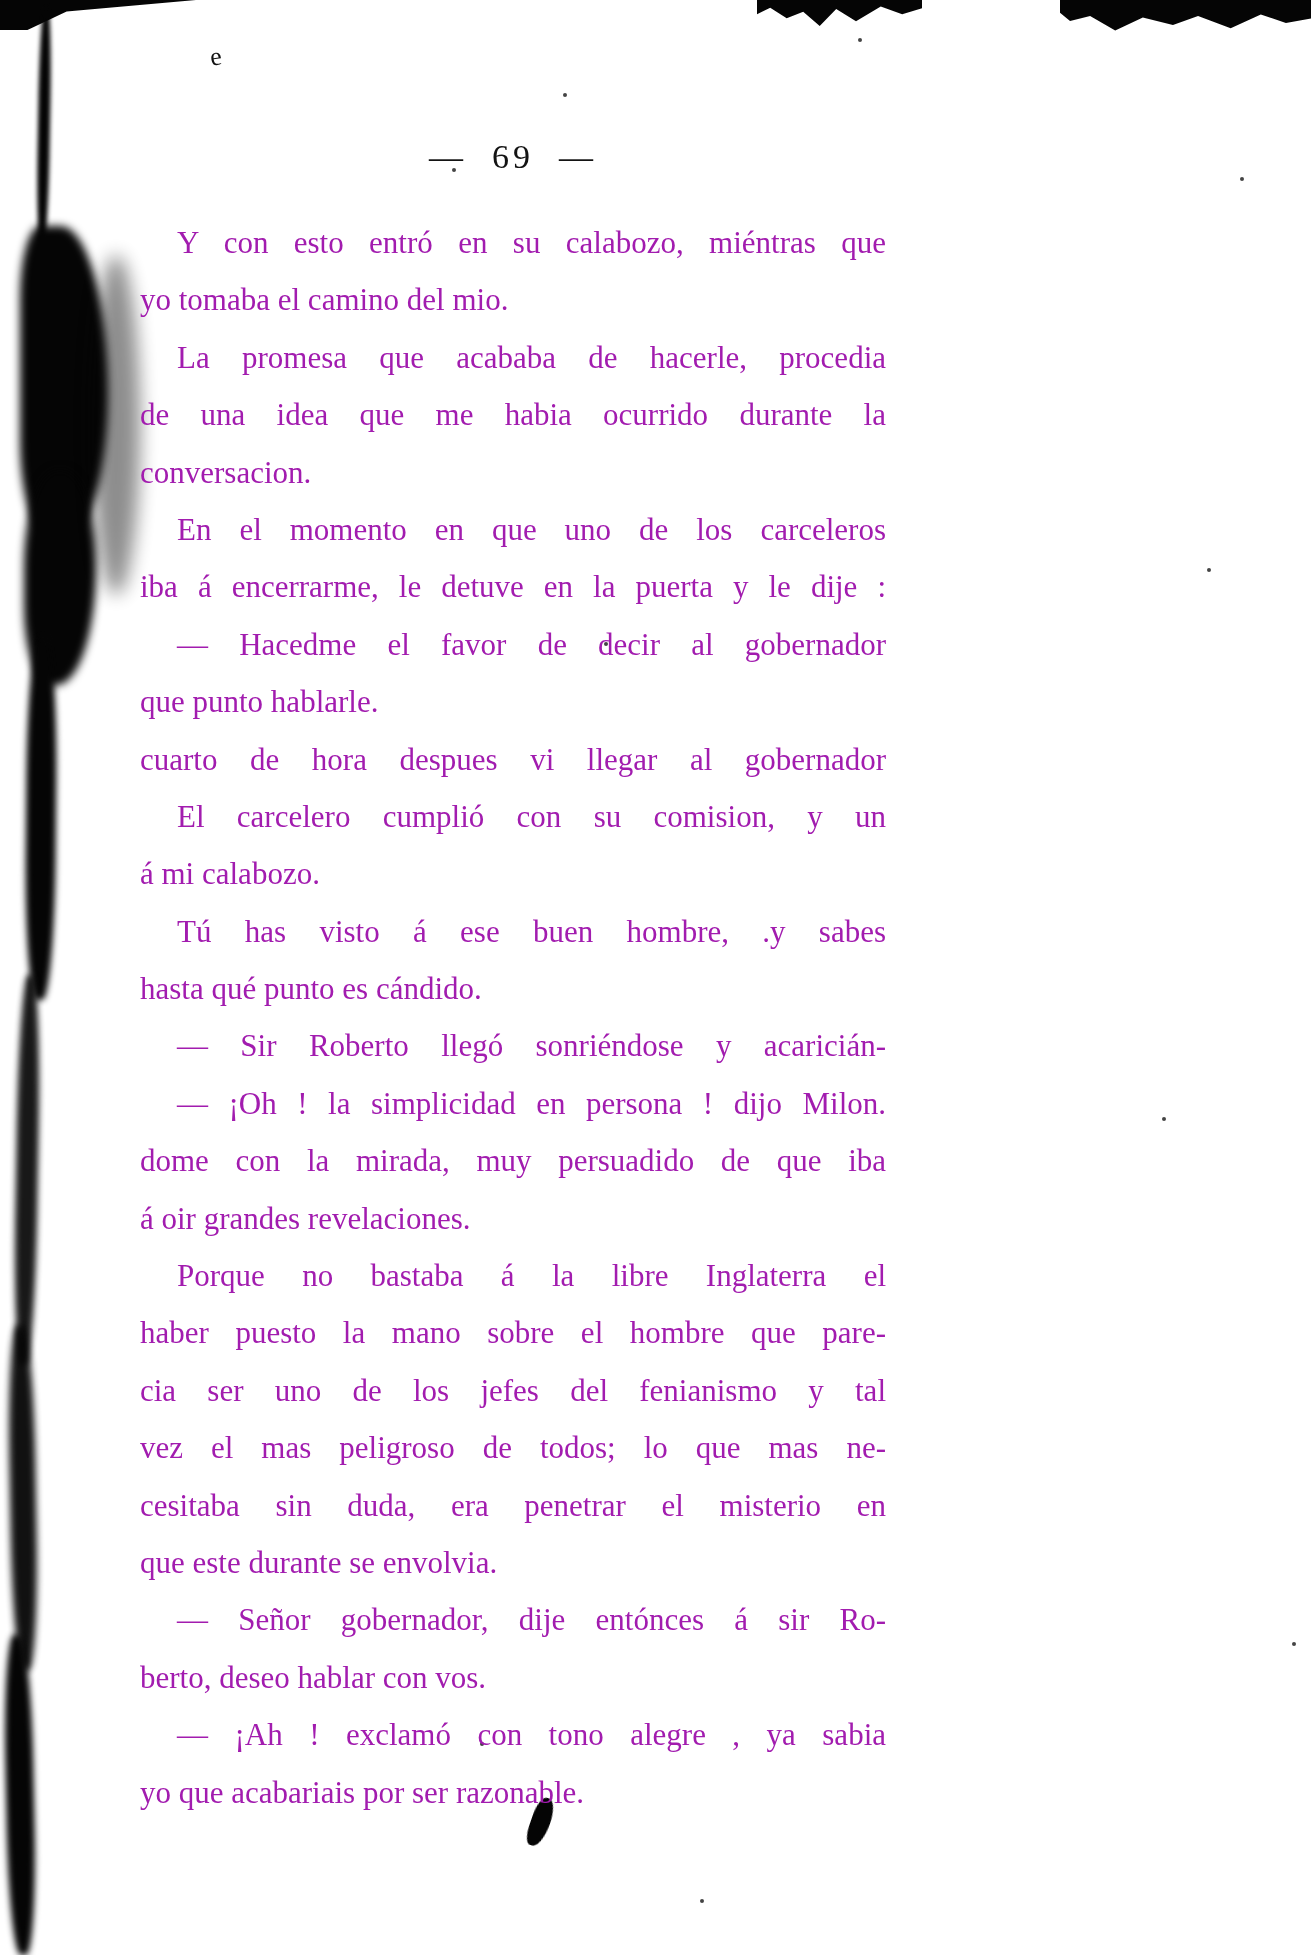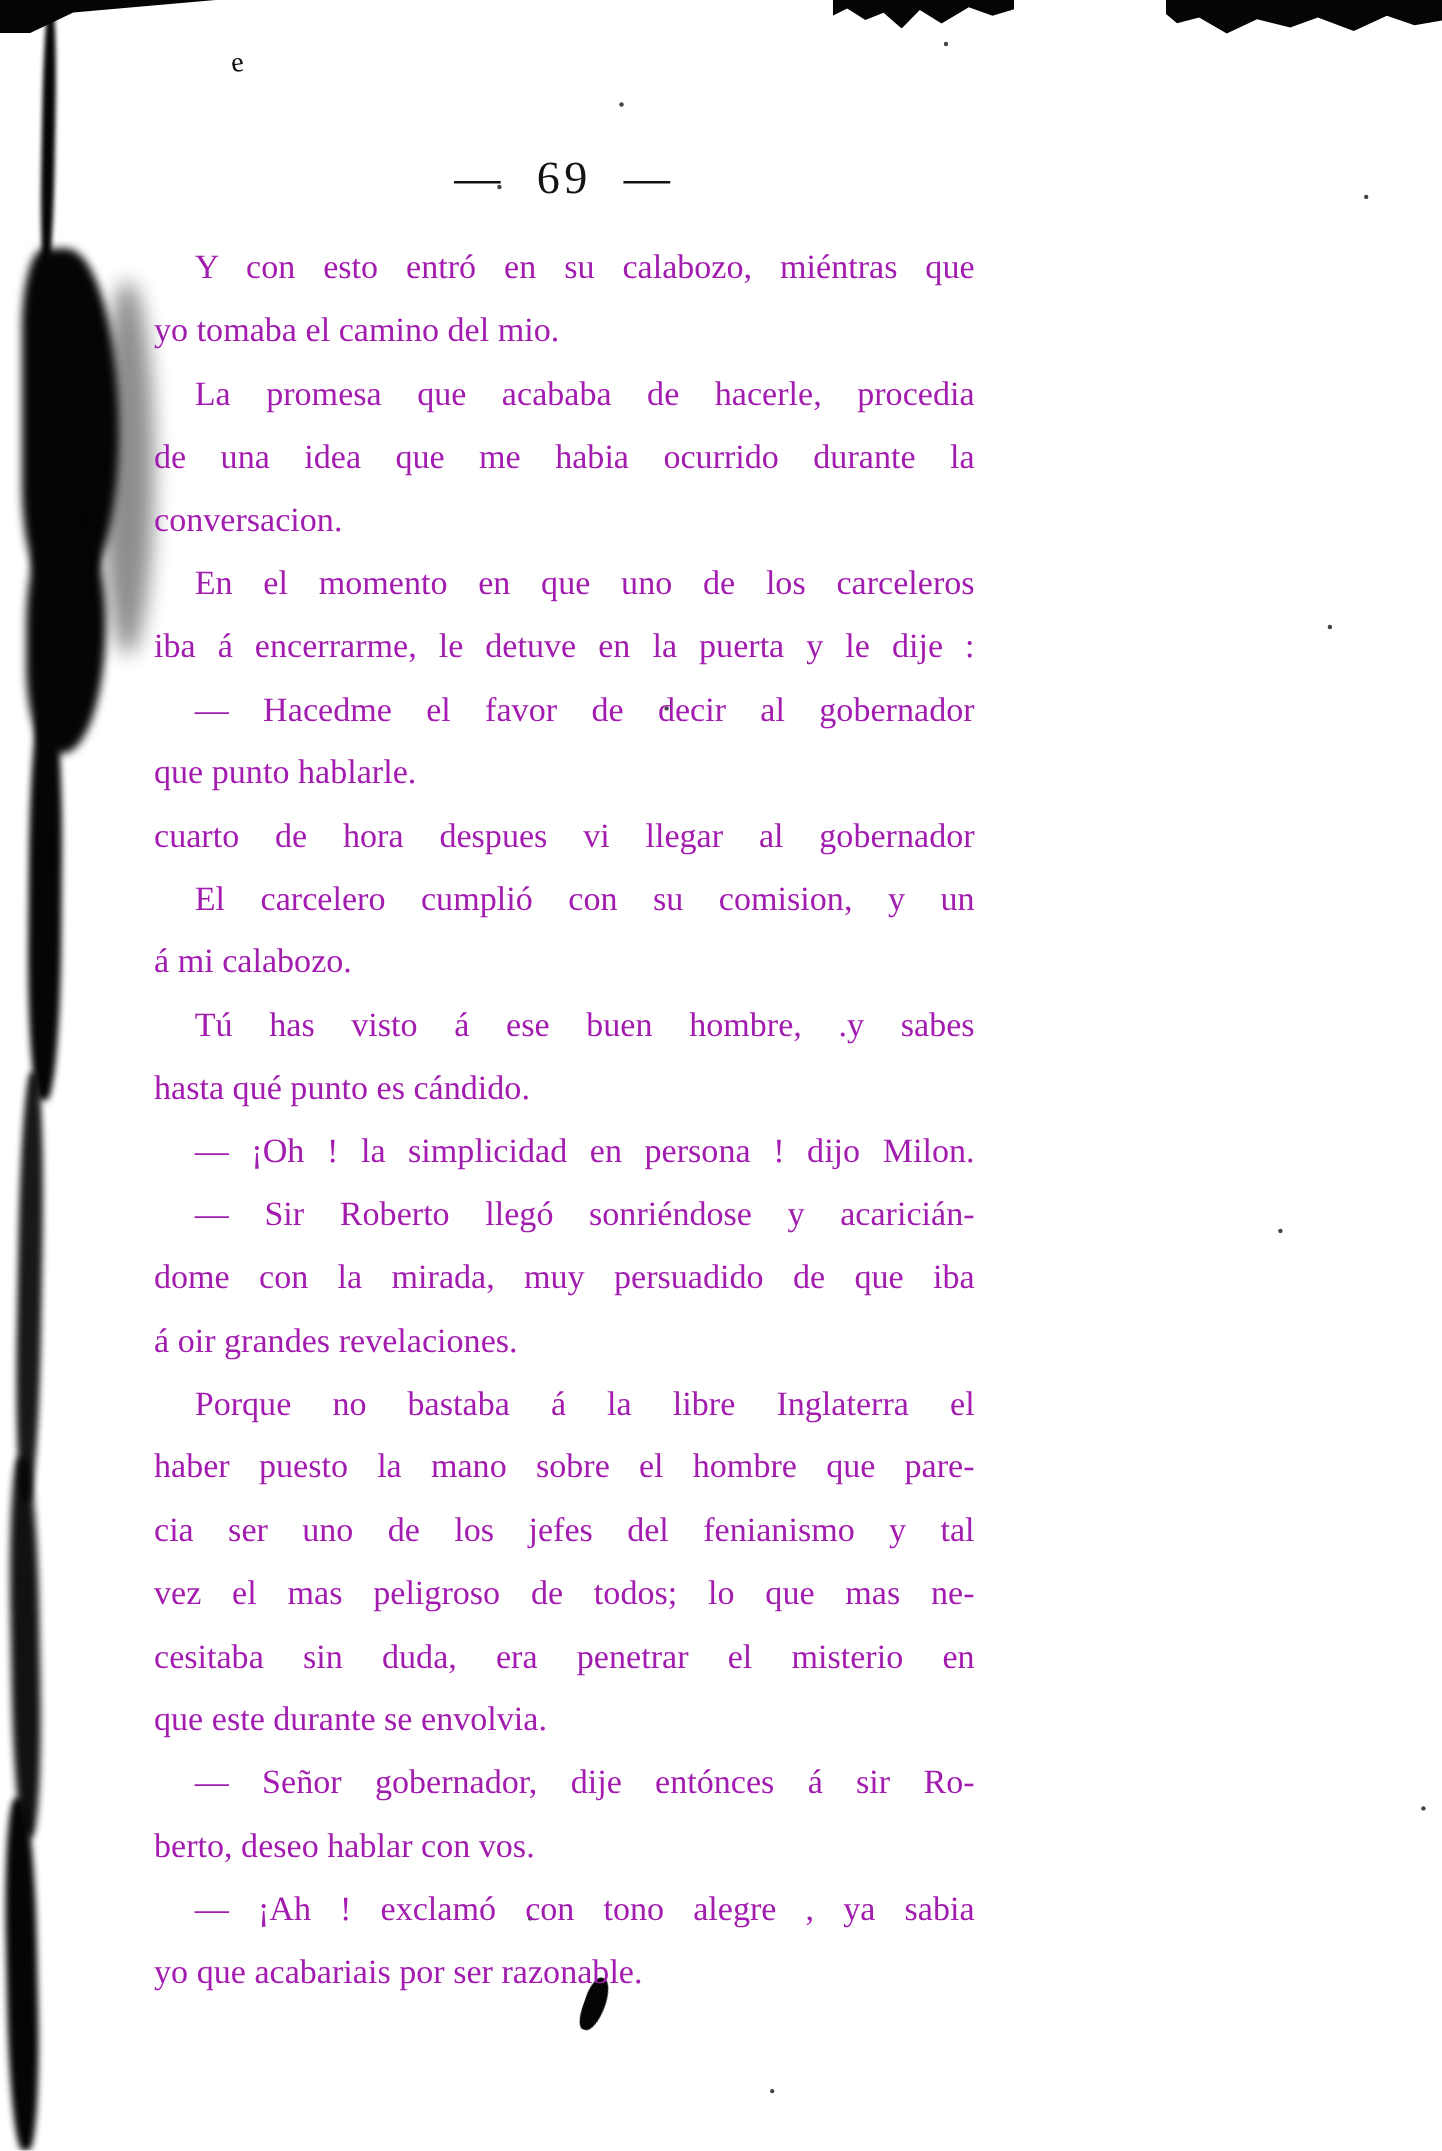--- a/index.html
+++ b/index.html
@@ -6,21 +6,21 @@
   body{
     width:1311px;height:1955px;
     background:#ffffff;
     position:relative;
     overflow:hidden;
     font-family:"Liberation Serif","DejaVu Serif",serif;
   }
   
   .page-number{
     position:absolute;left:140px;top:138px;width:746px;
-    text-align:center;font-size:42px;color:#131313;
+    text-align:center;font-size:34px;color:#131313;
     letter-spacing:4px;white-space:pre;
   }
   .textblock{
     position:absolute;left:140px;top:214px;width:746px;
     font-size:31px;line-height:57.4px;color:#a21caf;
   }
   .line{
     text-align:justify;
     text-align-last:justify;
     height:57.4px;overflow:visible;white-space:normal;
@@ -109,22 +109,22 @@
   <div class="line end">conversacion.</div>
   <div class="line indent">En el momento en que uno de los carceleros</div>
   <div class="line">iba á encerrarme, le detuve en la puerta y le dije :</div>
   <div class="line indent">— Hacedme el favor de decir al gobernador</div>
   <div class="line end">que punto hablarle.</div>
   <div class="line">cuarto de hora despues vi llegar al gobernador</div>
   <div class="line indent">El carcelero cumplió con su comision, y un</div>
   <div class="line end">á mi calabozo.</div>
   <div class="line indent">Tú has visto á ese buen hombre, .y sabes</div>
   <div class="line end">hasta qué punto es cándido.</div>
+  <div class="line indent">— Sir Roberto llegó sonriéndose y acaricián-</div>
   <div class="line indent">— ¡Oh ! la simplicidad en persona ! dijo Milon.</div>
-  <div class="line indent">— Sir Roberto llegó sonriéndose y acaricián-</div>
   <div class="line">dome con la mirada, muy persuadido de que iba</div>
   <div class="line end">á oir grandes revelaciones.</div>
   <div class="line indent">Porque no bastaba á la libre Inglaterra el</div>
   <div class="line">haber puesto la mano sobre el hombre que pare-</div>
   <div class="line">cia ser uno de los jefes del fenianismo y tal</div>
   <div class="line">vez el mas peligroso de todos; lo que mas ne-</div>
   <div class="line">cesitaba sin duda, era penetrar el misterio en</div>
   <div class="line end">que este durante se envolvia.</div>
   <div class="line indent">— Señor gobernador, dije entónces á sir Ro-</div>
   <div class="line end">berto, deseo hablar con vos.</div>

